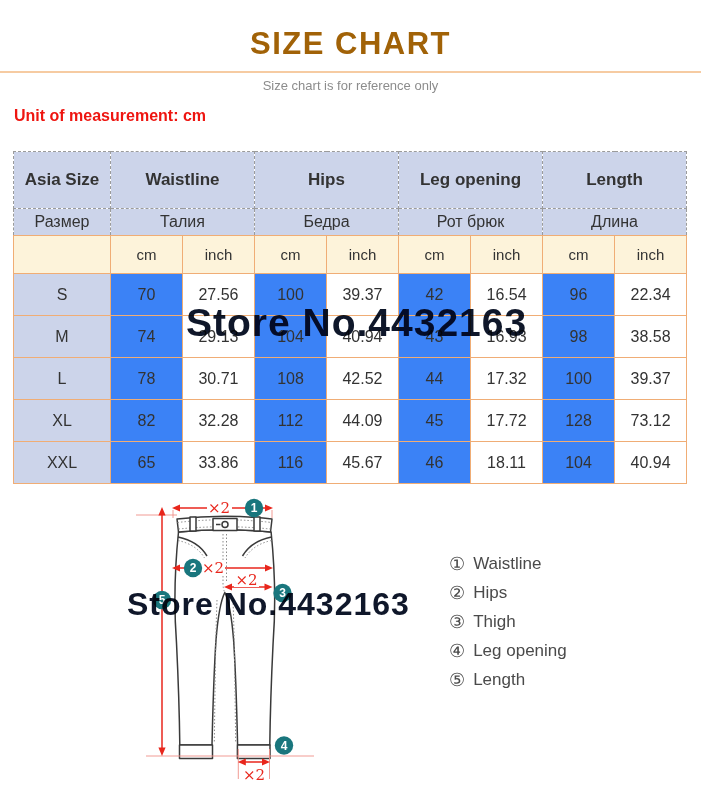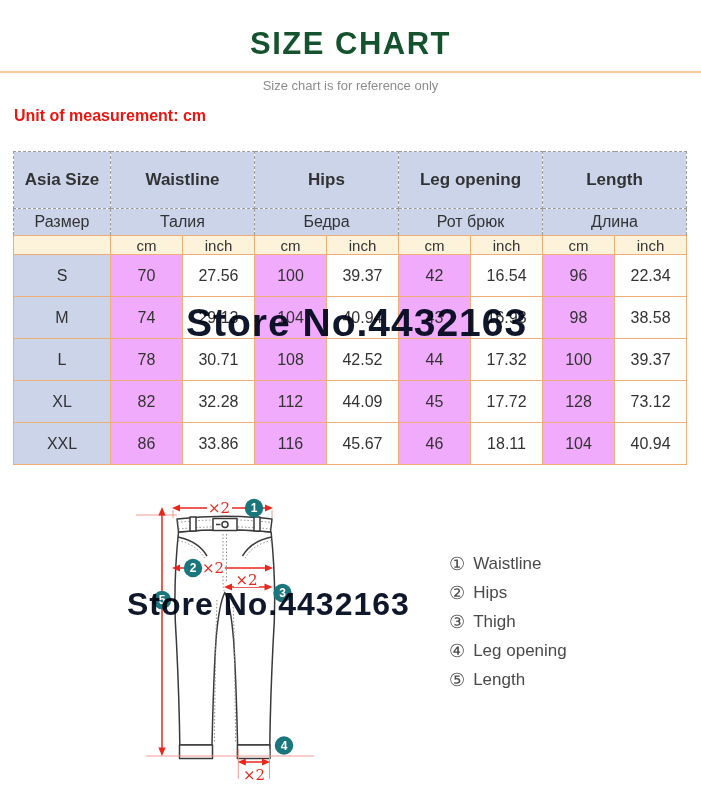--- a/index.html
+++ b/index.html
@@ -3,21 +3,21 @@
 <meta charset="utf-8">
 <style>
   * { margin:0; padding:0; box-sizing:border-box; }
   html,body { background:#ffffff; }
   .page {
     position:relative; width:701px; height:799px; background:#ffffff;
     font-family:"Liberation Sans", sans-serif; overflow:hidden;
   }
   .title {
     position:absolute; top:26px; left:0; width:100%; text-align:center;
-    font-size:31px; font-weight:bold; letter-spacing:1.5px; color:#14532d;
+    font-size:31px; font-weight:bold; letter-spacing:1.5px; color:#a16207;
   }
   .rule {
     position:absolute; top:71px; left:0; width:100%; height:2px; background:#f6cba2;
   }
   .subtitle {
     position:absolute; top:78px; left:0; width:100%; text-align:center;
     font-size:13px; color:#8c8c8c;
   }
   .unit-note {
     position:absolute; top:107px; left:14px;
@@ -26,24 +26,24 @@
   table.size-table {
     position:absolute; top:151px; left:13px; width:673px;
     border-collapse:collapse; table-layout:fixed;
   }
   table.size-table td {
     text-align:center; vertical-align:middle; color:#333; overflow:hidden;
   }
   .r-en td { height:57px; background:#ccd4ea; border:1px dashed #9b9b9b;
              font-size:17px; font-weight:bold; color:#2b2b2b; }
   .r-ru td { height:27px; background:#ccd4ea; border:1px dashed #9b9b9b; font-size:16px; }
-  .r-unit td { height:19px; background:#fdf3da; border:1px solid #f0ad75; font-size:15px; }
+  .r-unit td { height:38px; background:#fdf3da; border:1px solid #f0ad75; font-size:15px; }
   .r-data td { height:42px; border:1px solid #f0ad75; font-size:16px; background:#ffffff; }
   .r-data td.c-size { background:#ccd4ea; }
-  .r-data td.c-cm   { background:#f0abfc; }
+  .r-data td.c-cm   { background:#3b82f6; }
   .watermark {
     position:absolute; font-weight:bold; letter-spacing:1px; white-space:nowrap;
     color:#0f172a; mix-blend-mode:multiply; pointer-events:none; z-index:30;
   }
   .wm-table  { top:301px; left:186px; font-size:39px; }
   .wm-figure { top:586px; left:127px; font-size:32px; }
   .figure-svg { position:absolute; top:488px; left:128px; z-index:10; }
   .legend {
     position:absolute; top:549px; left:449px; z-index:20;
     font-size:17px; color:#4a4a4a;
@@ -141,21 +141,21 @@
         <td>32.28</td>
         <td class="c-cm">112</td>
         <td>44.09</td>
         <td class="c-cm">45</td>
         <td>17.72</td>
         <td class="c-cm">128</td>
         <td>73.12</td>
       </tr>
       <tr class="r-data">
         <td class="c-size">XXL</td>
-        <td class="c-cm">86</td>
+        <td class="c-cm">65</td>
         <td>33.86</td>
         <td class="c-cm">116</td>
         <td>45.67</td>
         <td class="c-cm">46</td>
         <td>18.11</td>
         <td class="c-cm">104</td>
         <td>40.94</td>
       </tr>
     </tbody>
   </table>

